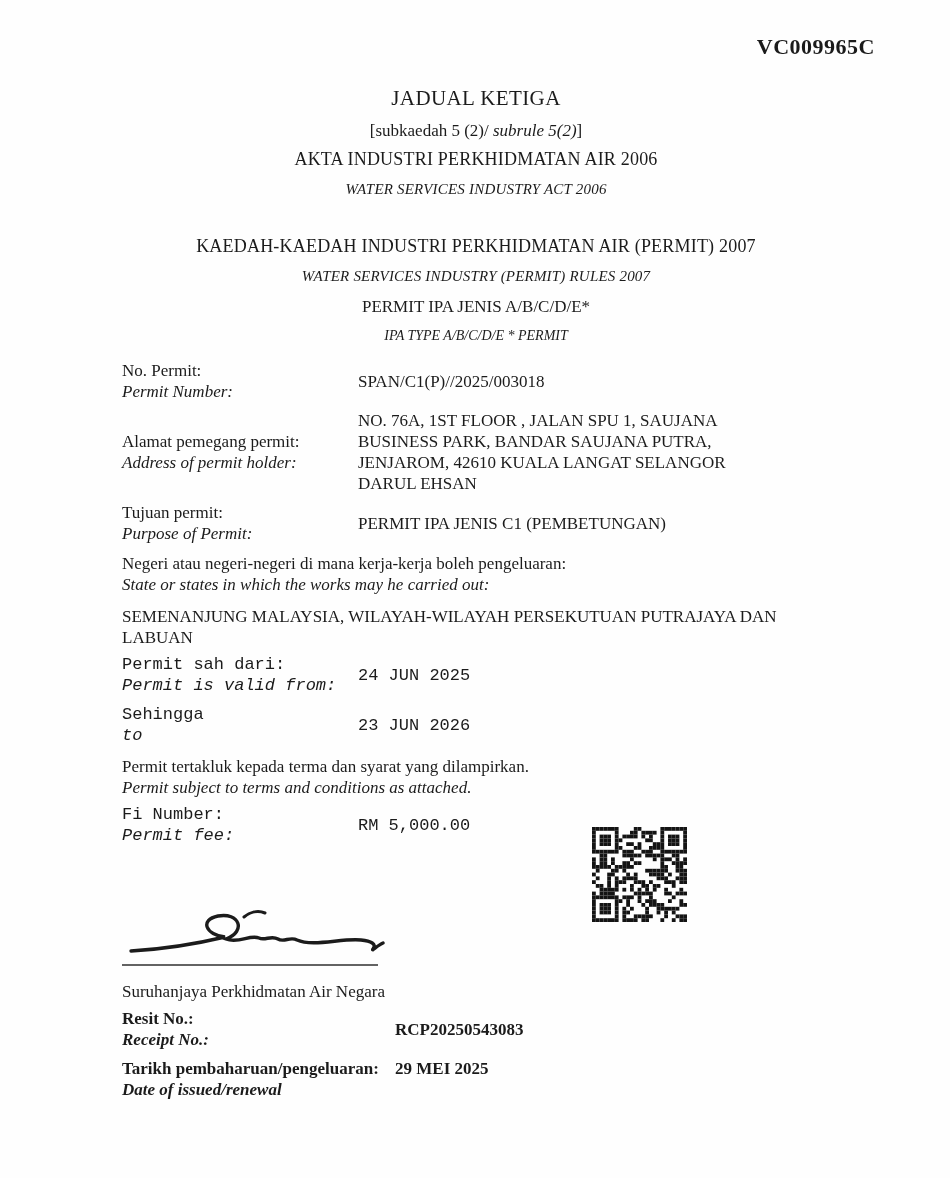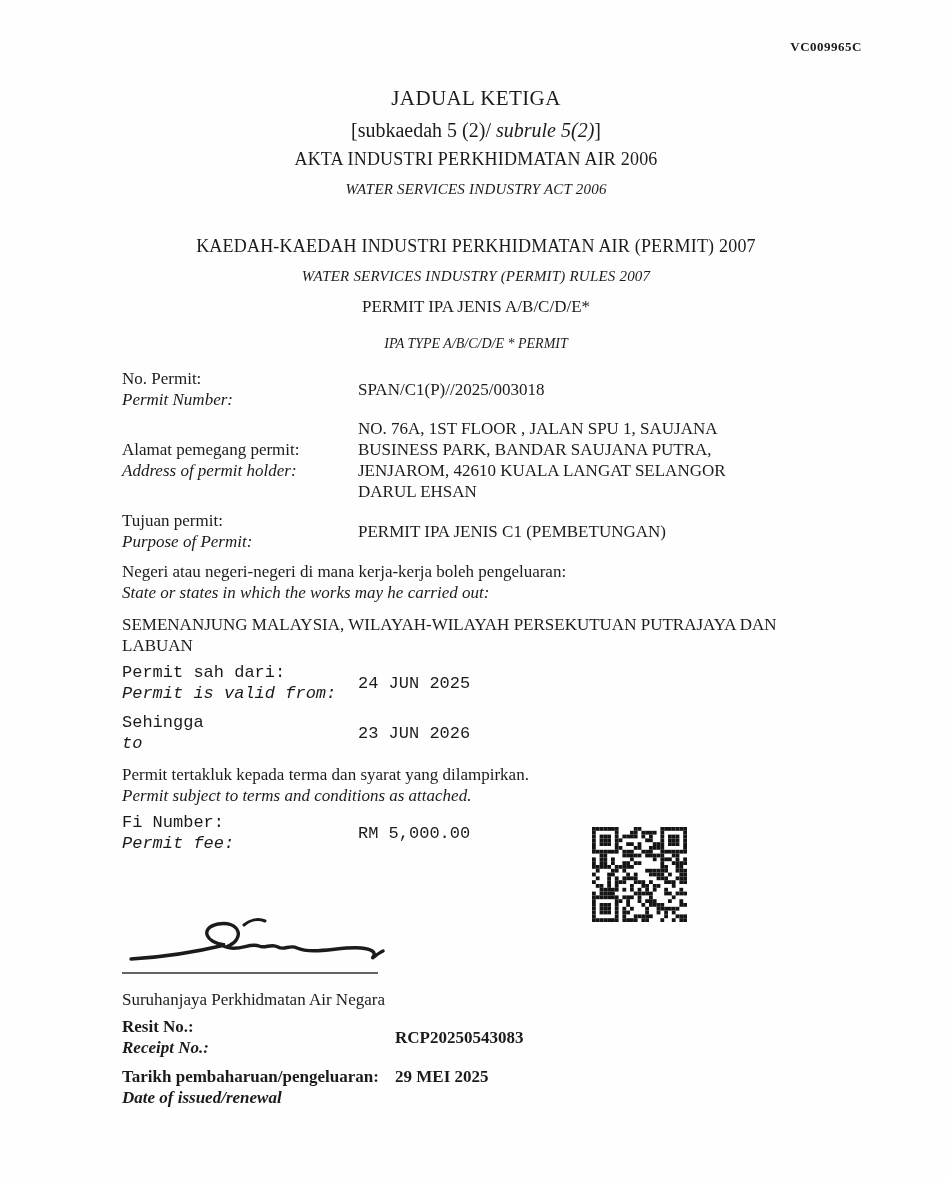--- a/index.html
+++ b/index.html
@@ -9,34 +9,34 @@
     width:950px; height:1178px;
     margin:0 auto;
     background:#fefefe;
     color:#1b1b1b;
     font-family:"Liberation Serif", serif;
     font-size:17px;
     line-height:21px;
     overflow:hidden;
   }
   .doc-code {
-    position:absolute; top:36px; right:88px;
-    font-weight:bold; font-size:13px; letter-spacing:.5px;
+    position:absolute; top:36px; right:75px;
+    font-weight:bold; font-size:22px; letter-spacing:.5px;
   }
   .content {
     position:absolute; top:88px; left:122px; width:708px;
   }
   .center { text-align:center; }
   .h-title   { font-size:21px; letter-spacing:.4px; }
-  .h-subrule { font-size:20px; margin-top:11px; }
+  .h-subrule { font-size:17px; margin-top:11px; }
   .h-caps    { font-size:18px; margin-top:8px; letter-spacing:.2px; }
   .h-it      { font-size:15px; font-style:italic; margin-top:9px; letter-spacing:.2px; }
   .h-caps.gap-lg { margin-top:36px; }
   .h-caps2   { font-size:17px; margin-top:9px; }
-  .h-it2     { font-size:14px; font-style:italic; margin-top:16px; }
+  .h-it2     { font-size:14px; font-style:italic; margin-top:8px; }
   .it { font-style:italic; }
 
   .fields { margin-top:14px; }
   .row {
     display:grid;
     grid-template-columns:236px 1fr;
     align-items:center;
   }
   .row.wide { grid-template-columns:273px 1fr; }
   .row + .row { margin-top:8px; }

